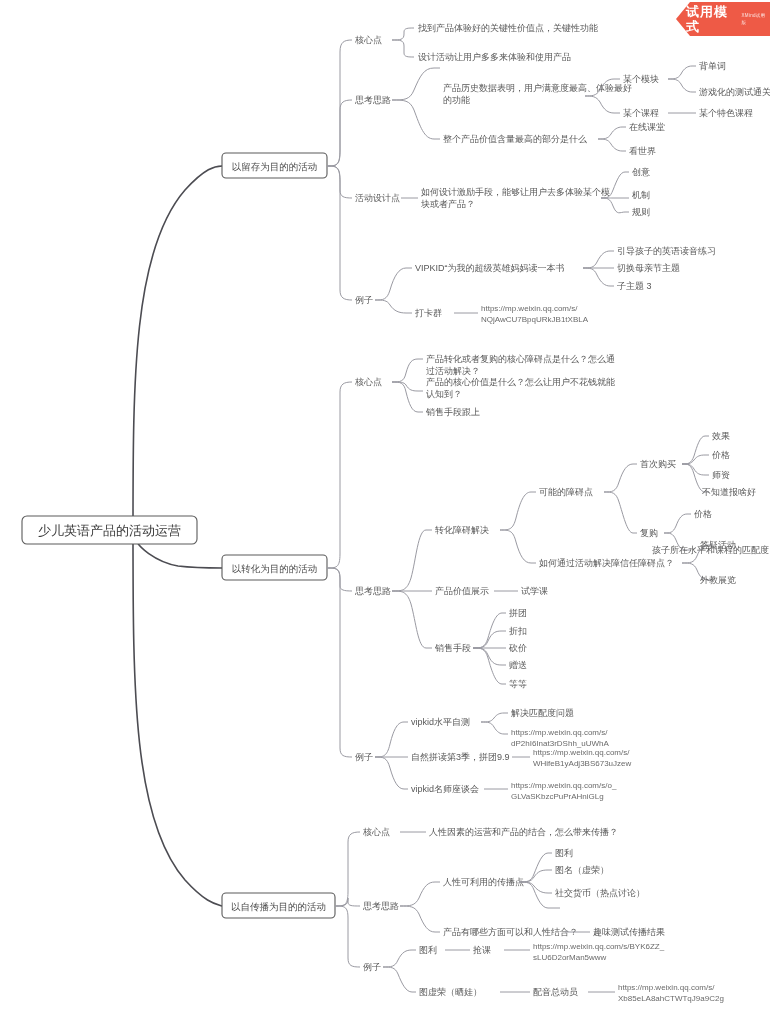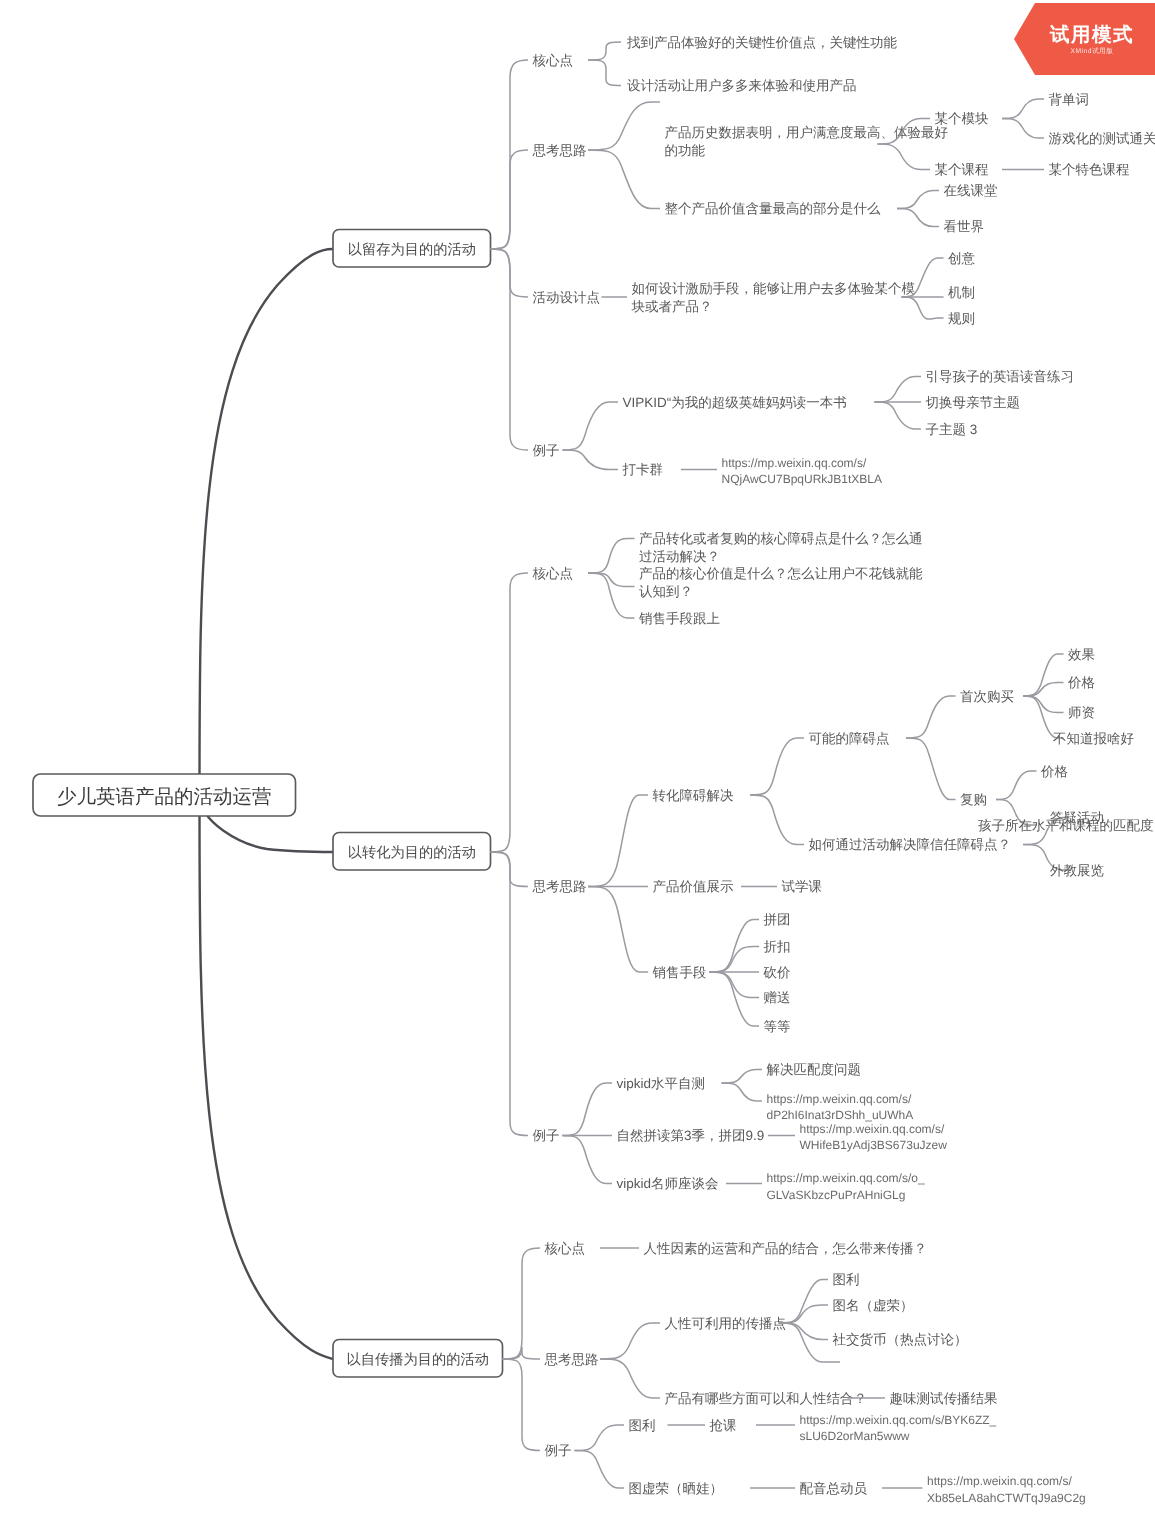--- a/index.html
+++ b/index.html
@@ -19,25 +19,25 @@
     position: absolute;
     top: 0; left: 0;
     width: 770px;
     height: 1024px;
   }
   .trial-badge {
     position: absolute;
     top: 2px;
     right: 0px;
     width: 94px;
-    height: 48px;
+    height: 34px;
     background: #ee5a46;
     color: #ffffff;
     display: flex;
-    flex-direction: column;
+    flex-direction: row;
     align-items: center;
     justify-content: center;
     clip-path: polygon(14px 0, 100% 0, 100% 100%, 14px 100%, 0 50%);
     padding-left: 10px;
     box-sizing: border-box;
   }
   .trial-badge .t1 {
     font-size: 13px;
     font-weight: bold;
     letter-spacing: 1px;

